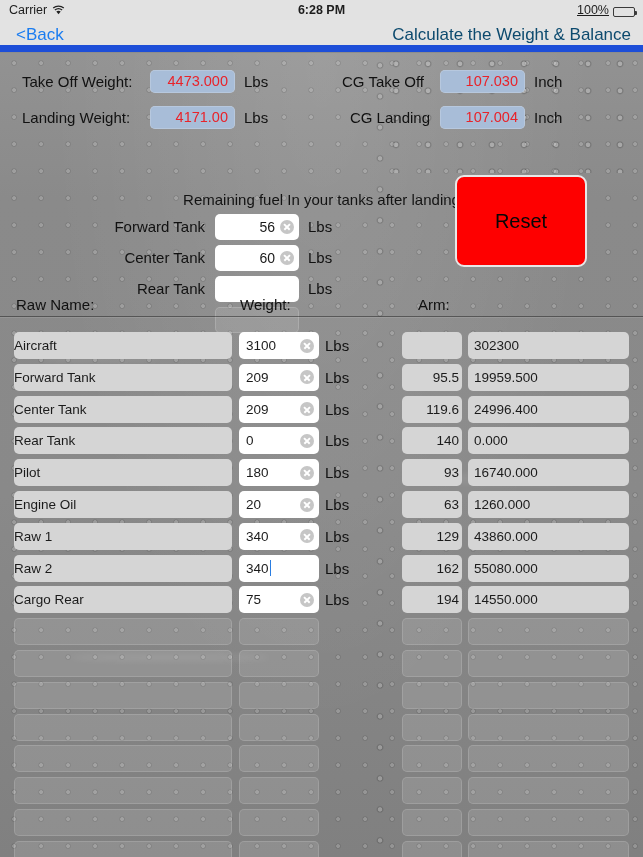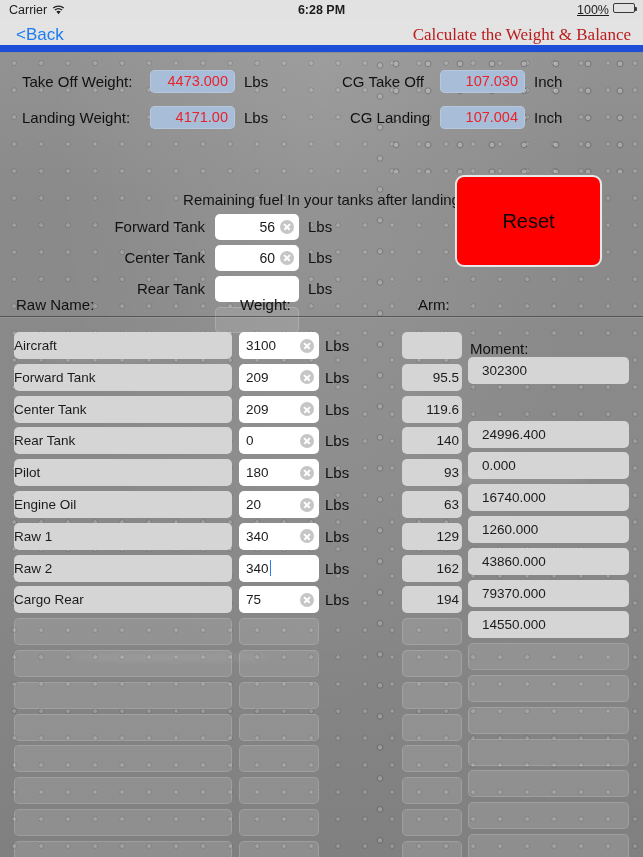--- a/index.html
+++ b/index.html
@@ -13,40 +13,40 @@
   
   .statusbar {
     position: absolute; top: 0; left: 0;
     width: 643px; height: 20px;
     background: #e2e2e2;
     display: flex; align-items: center;
     font-size: 12.5px; color: #1d1d1d;
   }
   .sb-left { position: absolute; left: 9px; display: flex; align-items: flex-start; gap: 5px; }
   .sb-center { position: absolute; left: 0; right: 0; text-align: center; font-weight: bold; font-size: 12.5px; }
-  .sb-right { position: absolute; right: 8px; display: flex; align-items: flex-start; gap: 4px; text-decoration: underline; }
+  .sb-right { position: absolute; right: 8px; display: flex; align-items: flex-end; gap: 4px; text-decoration: underline; }
   .wifi-icon { display: inline-block; width: 13px; height: 10px; position: relative; top: 1px; }
   .batt { width: 22px; height: 10px; border: 1px solid #3a3a3a; border-radius: 2px; position: relative; padding: 1px; }
   .batt::after { content: ""; position: absolute; right: -3px; top: 3px; width: 2px; height: 4px; background: #3a3a3a; border-radius: 0 1px 1px 0; }
   .batt-fill { height: 100%; background: #2d2d2d; border-radius: 1px; }
 
   
   .navbar {
     position: absolute; top: 20px; left: 0;
     width: 643px; height: 32px;
     background: #e3e3e3;
     border-bottom: 7px solid #1d4ed8;
   }
   .nav-back {
     position: absolute; left: 16px; top: 5px;
     font-size: 17px; color: #1a7cf0; cursor: pointer;
   }
   .nav-title-right {
     position: absolute; right: 12px; top: 5px;
-    font-size: 17px; color: #b91c1c; cursor: pointer; font-family: Liberation Serif, serif;
+    font-size: 17px; color: #0c4a6e; cursor: pointer;
   }
 
   
   .body-bg {
     position: absolute; top: 53px; left: 0;
     width: 643px; height: 804px;
     background-color: #8b8b8b;
     background-image:
       radial-gradient(circle at 30% 30%, rgba(255,255,255,.16) 0 1.6px, rgba(0,0,0,.10) 2.2px, rgba(0,0,0,0) 3.4px),
       radial-gradient(ellipse at 50% 0%, rgba(255,255,255,.10), rgba(0,0,0,0) 60%),
@@ -119,21 +119,21 @@
   .clear-btn::after  { transform: rotate(-45deg); }
   .tfield.empty { padding-right: 6px; }
   .tfield.disabled {
     background: rgba(255,255,255,.10);
     box-shadow: inset 0 0 0 1px rgba(255,255,255,.16);
   }
 
   
   .reset-btn {
     position: absolute; left: 455px; top: 122px;
-    width: 147px; height: 92px;
+    width: 132px; height: 92px;
     background: #fe0000;
     border: 2px solid #e8e8e8;
     border-radius: 9px;
     display: flex; align-items: center; justify-content: center;
     font-size: 20px; color: #060606; cursor: pointer;
   }
 
   
   .table-head { position: absolute; top: 243px; left: 0; width: 643px; height: 26px; }
   .th { position: absolute; font-size: 15px; color: #111; }
@@ -147,21 +147,21 @@
   .cell {
     position: absolute; height: 27px;
     border-radius: 5px;
     display: flex; align-items: center;
     font-size: 13.5px; color: #1b1b1b;
   }
   .c-name   { left: 14px;  width: 218px; background: #d5d5d5; padding-left: 0; }
   .c-weight { left: 239px; width: 80px;  background: #ffffff; justify-content: flex-start; padding-left: 7px; padding-right: 22px; }
   .c-unit   { left: 325px; width: 40px;  background: none; font-size: 15px; color: #111; }
   .c-arm    { left: 402px; width: 60px;  background: #d5d5d5; justify-content: flex-end; padding-right: 3px; }
-  .c-moment { left: 468px; width: 161px; background: #d5d5d5; padding-left: 14px; margin-top: 25px; }
+  .c-moment { left: 468px; width: 161px; background: #d5d5d5; padding-left: 6px; }
 
   .cell.blank {
     background: rgba(255,255,255,.115);
     box-shadow: inset 0 0 0 1px rgba(255,255,255,.14);
   }
   .caret {
     display: inline-block; width: 1.5px; height: 16px;
     background: #2a7de1; margin-left: 1px;
     vertical-align: middle;
   }
@@ -266,20 +266,21 @@
         <div class="cell c-weight">3100<span class="clear-btn"></span></div>
         <div class="cell c-unit">Lbs</div>
         <div class="cell c-arm"></div>
         <div class="cell c-moment">302300</div>
       </div>
       <div class="trow" style="top: 310.8px;">
         <div class="cell c-name">Forward Tank</div>
         <div class="cell c-weight">209<span class="clear-btn"></span></div>
         <div class="cell c-unit">Lbs</div>
         <div class="cell c-arm">95.5</div>
+        <div class="cell c-moment">19959.500</div>
       </div>
       <div class="trow" style="top: 342.6px;">
         <div class="cell c-name">Center Tank</div>
         <div class="cell c-weight">209<span class="clear-btn"></span></div>
         <div class="cell c-unit">Lbs</div>
         <div class="cell c-arm">119.6</div>
         <div class="cell c-moment">24996.400</div>
       </div>
       <div class="trow" style="top: 374.4px;">
         <div class="cell c-name">Rear Tank</div>
@@ -307,21 +308,21 @@
         <div class="cell c-weight">340<span class="clear-btn"></span></div>
         <div class="cell c-unit">Lbs</div>
         <div class="cell c-arm">129</div>
         <div class="cell c-moment">43860.000</div>
       </div>
       <div class="trow" style="top: 501.6px;">
         <div class="cell c-name">Raw 2</div>
         <div class="cell c-weight">340<span class="caret"></span></div>
         <div class="cell c-unit">Lbs</div>
         <div class="cell c-arm">162</div>
-        <div class="cell c-moment">79370.000</div>
+        <div class="cell c-moment">55080.000</div>
       </div>
       <div class="trow" style="top: 533.4px;">
         <div class="cell c-name">Cargo Rear</div>
         <div class="cell c-weight">75<span class="clear-btn"></span></div>
         <div class="cell c-unit">Lbs</div>
         <div class="cell c-arm">194</div>
         <div class="cell c-moment">14550.000</div>
       </div>
       <div class="trow" style="top: 565.2px;">
         <div class="cell c-name blank"></div>

